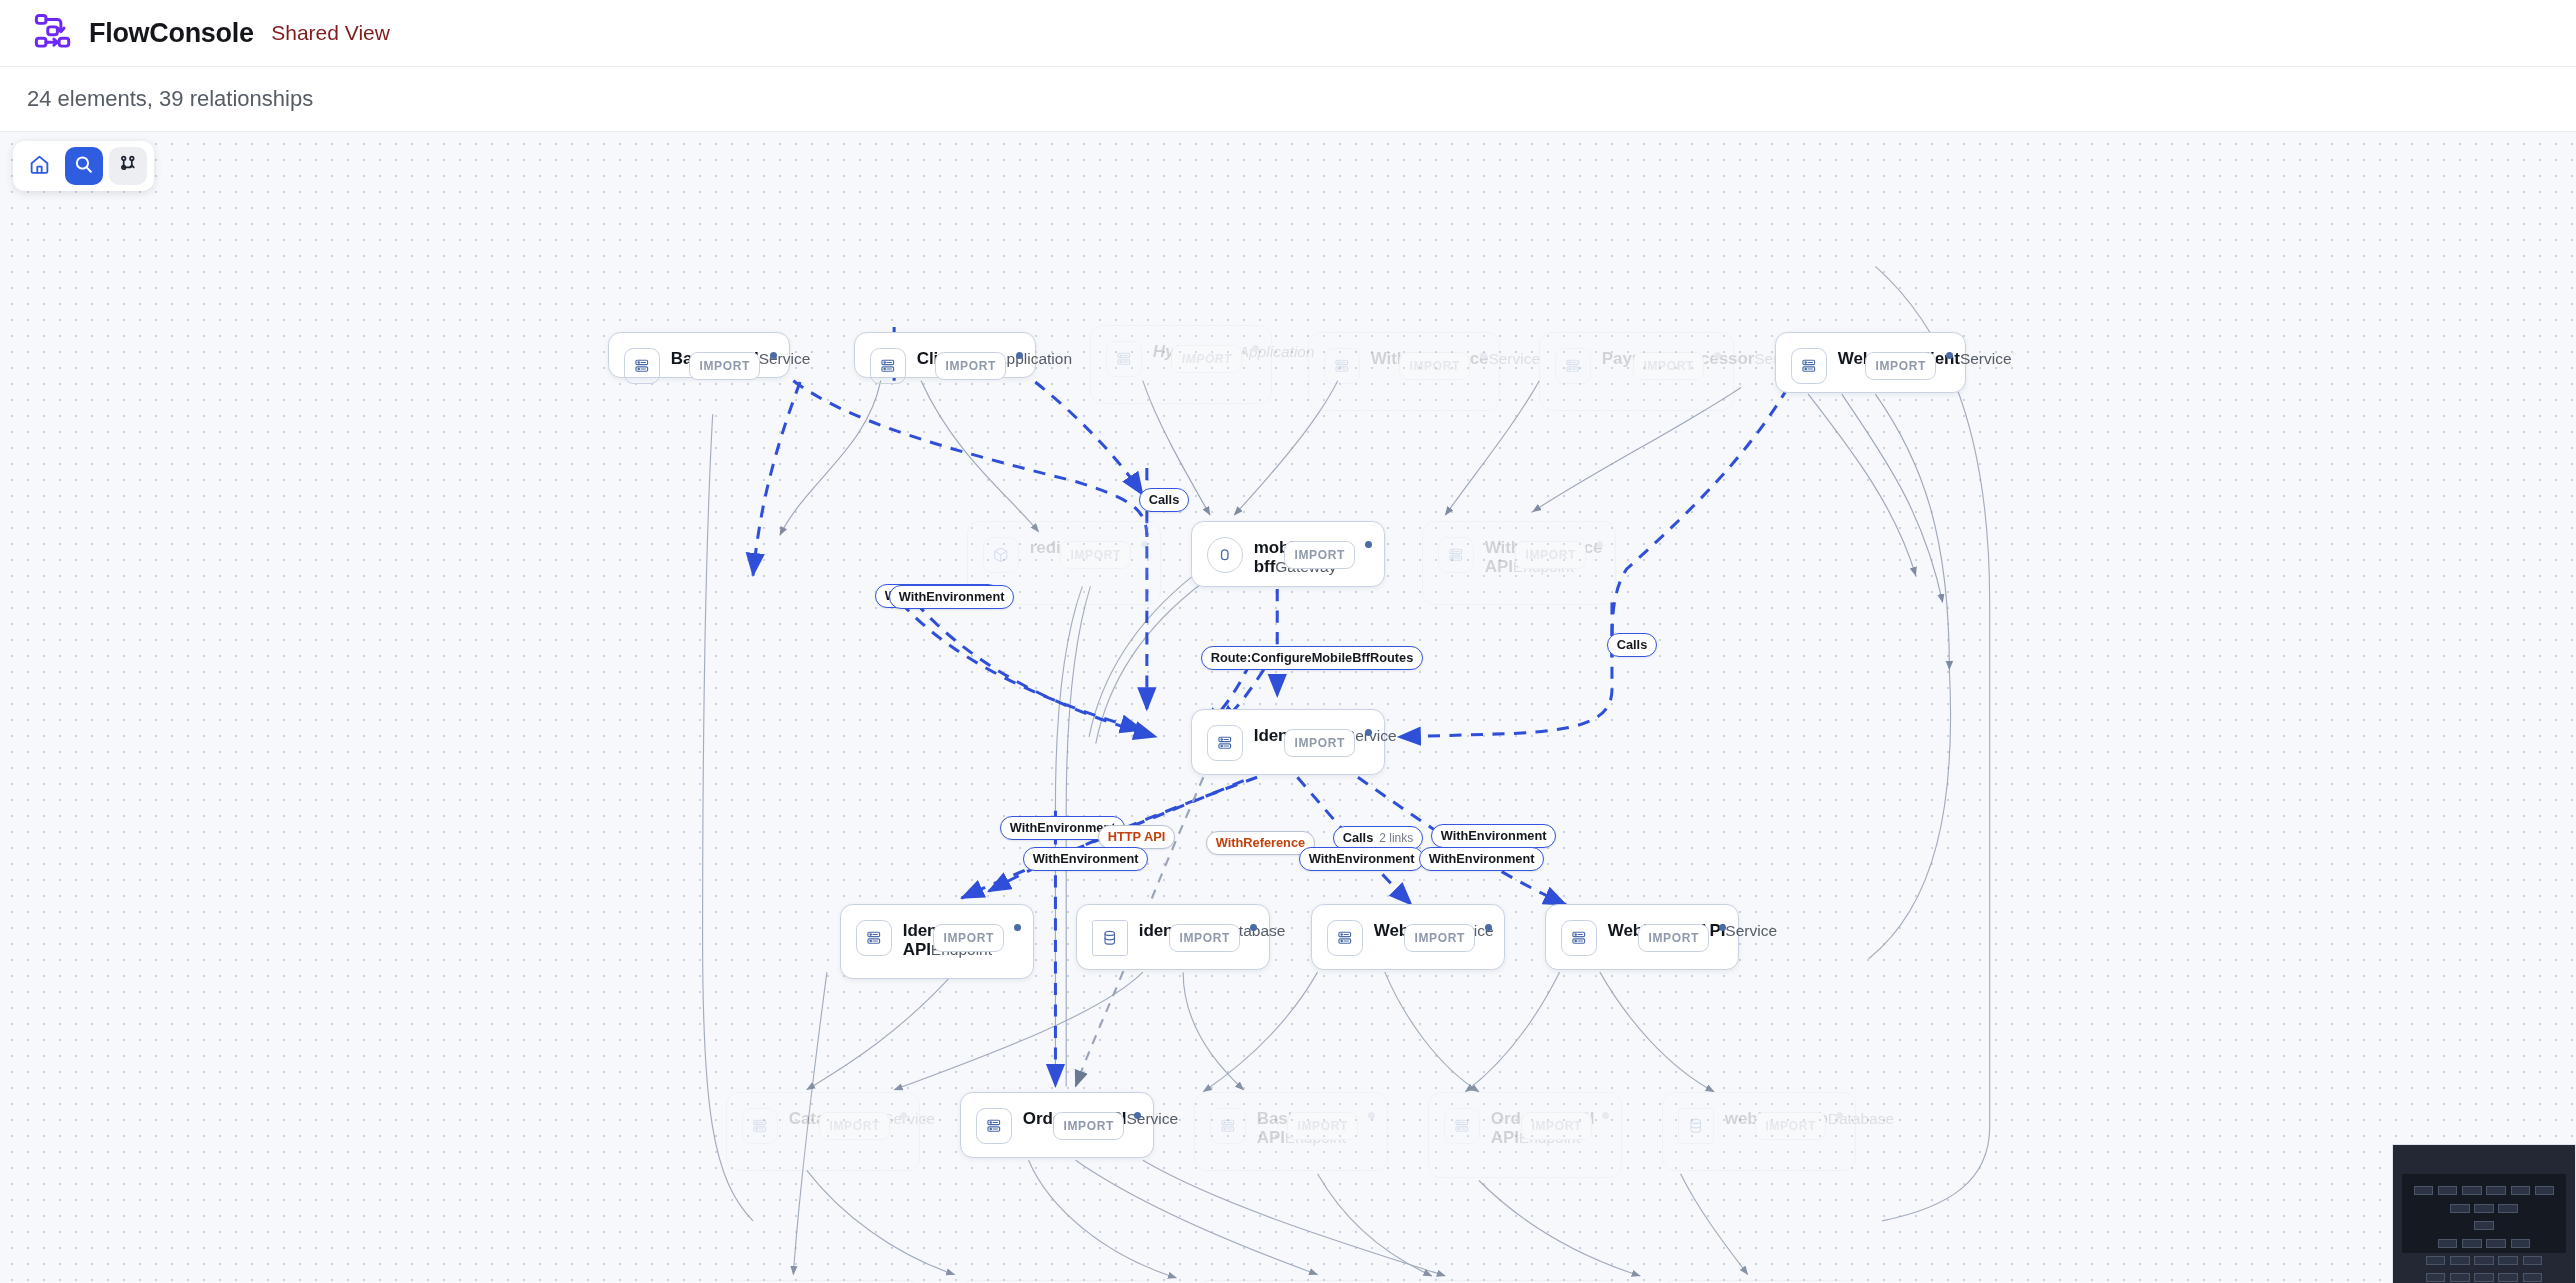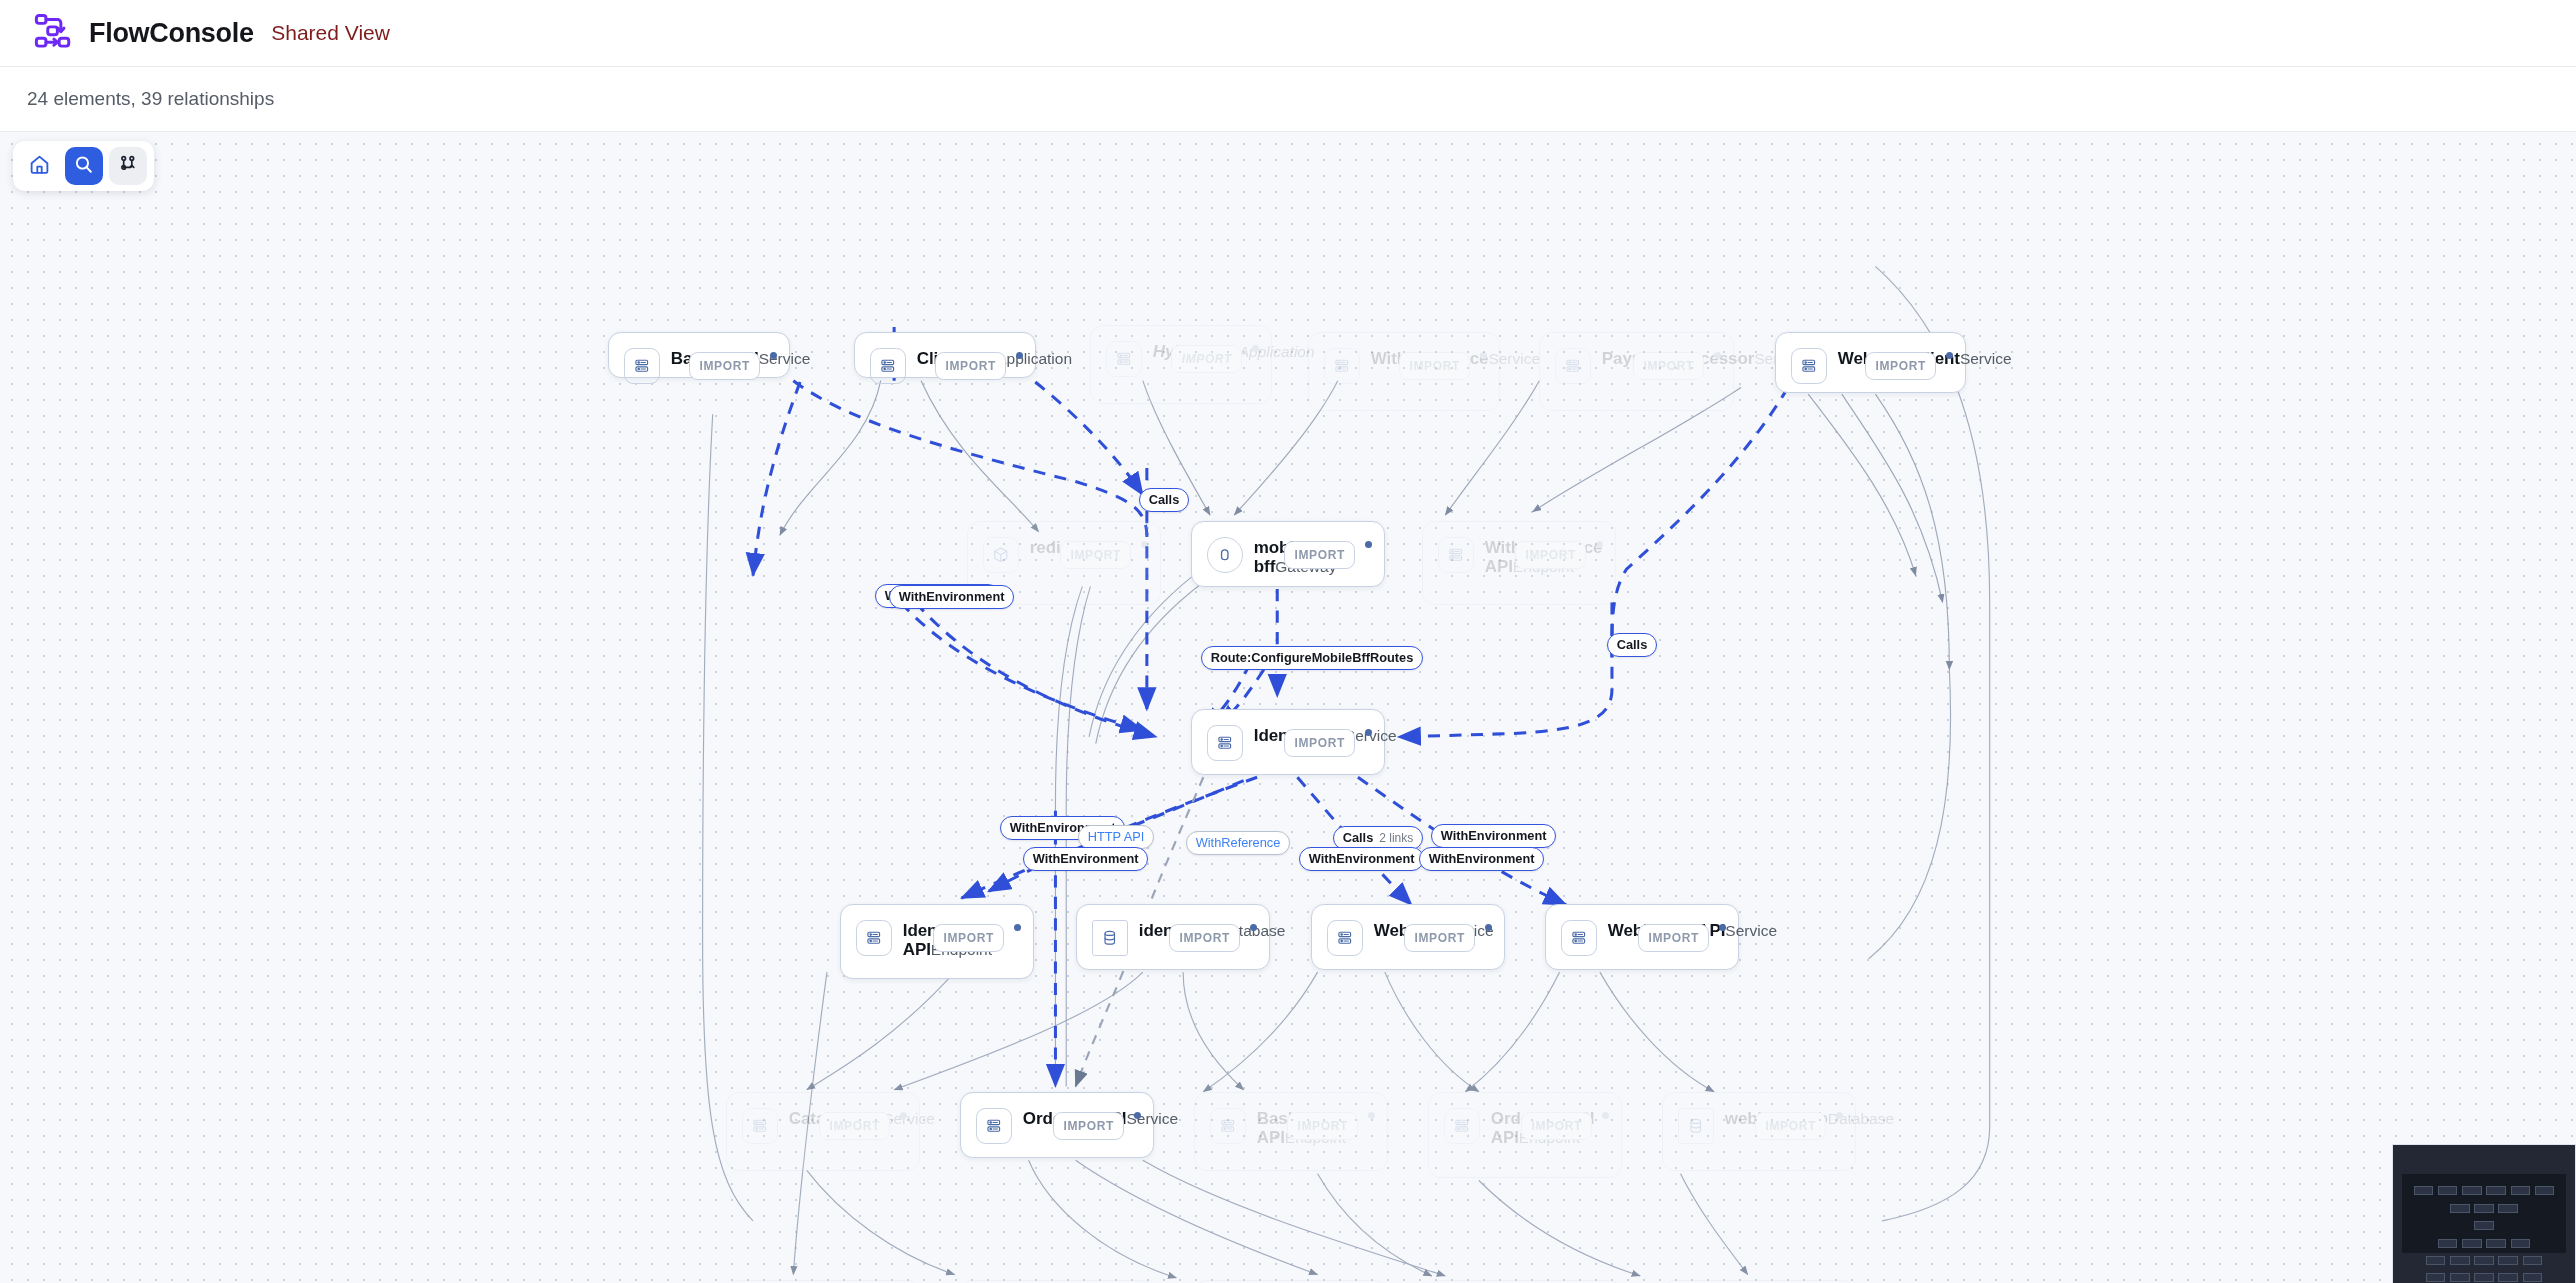--- a/index.html
+++ b/index.html
@@ -29,21 +29,21 @@
   }
 
   
   #stats-bar {
     height: 65px;
     background: #ffffff;
     display: flex; align-items: center;
     padding-left: 27px;
     border-bottom: 0.7px solid #e9ebef;
   }
-  #stats-text { font-size: 19px; color: #555c66; }
+  #stats-text { font-size: 22px; color: #555c66; }
 
   
   #graph-canvas {
     position: relative;
     width: 2576px;
     height: 1152px;
     background-color: #f6f8fb;
     background-image: radial-gradient(#ccd2dd 0.9px, transparent 0.9px);
     background-size: 16px 16px;
     background-position: 4px 4px;
@@ -138,21 +138,21 @@
     border: 1.1px solid #3355e0;
     border-radius: 672px;
     padding: 3.4px 8.7px;
     font-size: 12.8px; font-weight: bold; color: #15181f;
     white-space: nowrap;
     z-index: 30;
     box-shadow: 0 0.7px 2px rgba(20,30,60,.1);
     cursor: pointer;
     display: flex; align-items: flex-end; gap: 6px;
   }
-  .edge-label.plain { border-color: #b9c2d2; color: #3b82f6; font-weight: normal; }
+  .edge-label.plain { border-color: #b9c2d2; color: #c2410c; font-weight: bold; margin-left: 20px; }
   .edge-label .count {
     font-weight: normal; color: #737b87; font-size: 12px;
   }
 
   
   #minimap {
     position: absolute;
     right: 0px; bottom: 0px;
     width: 184px; height: 140px;
     background: #232834;

